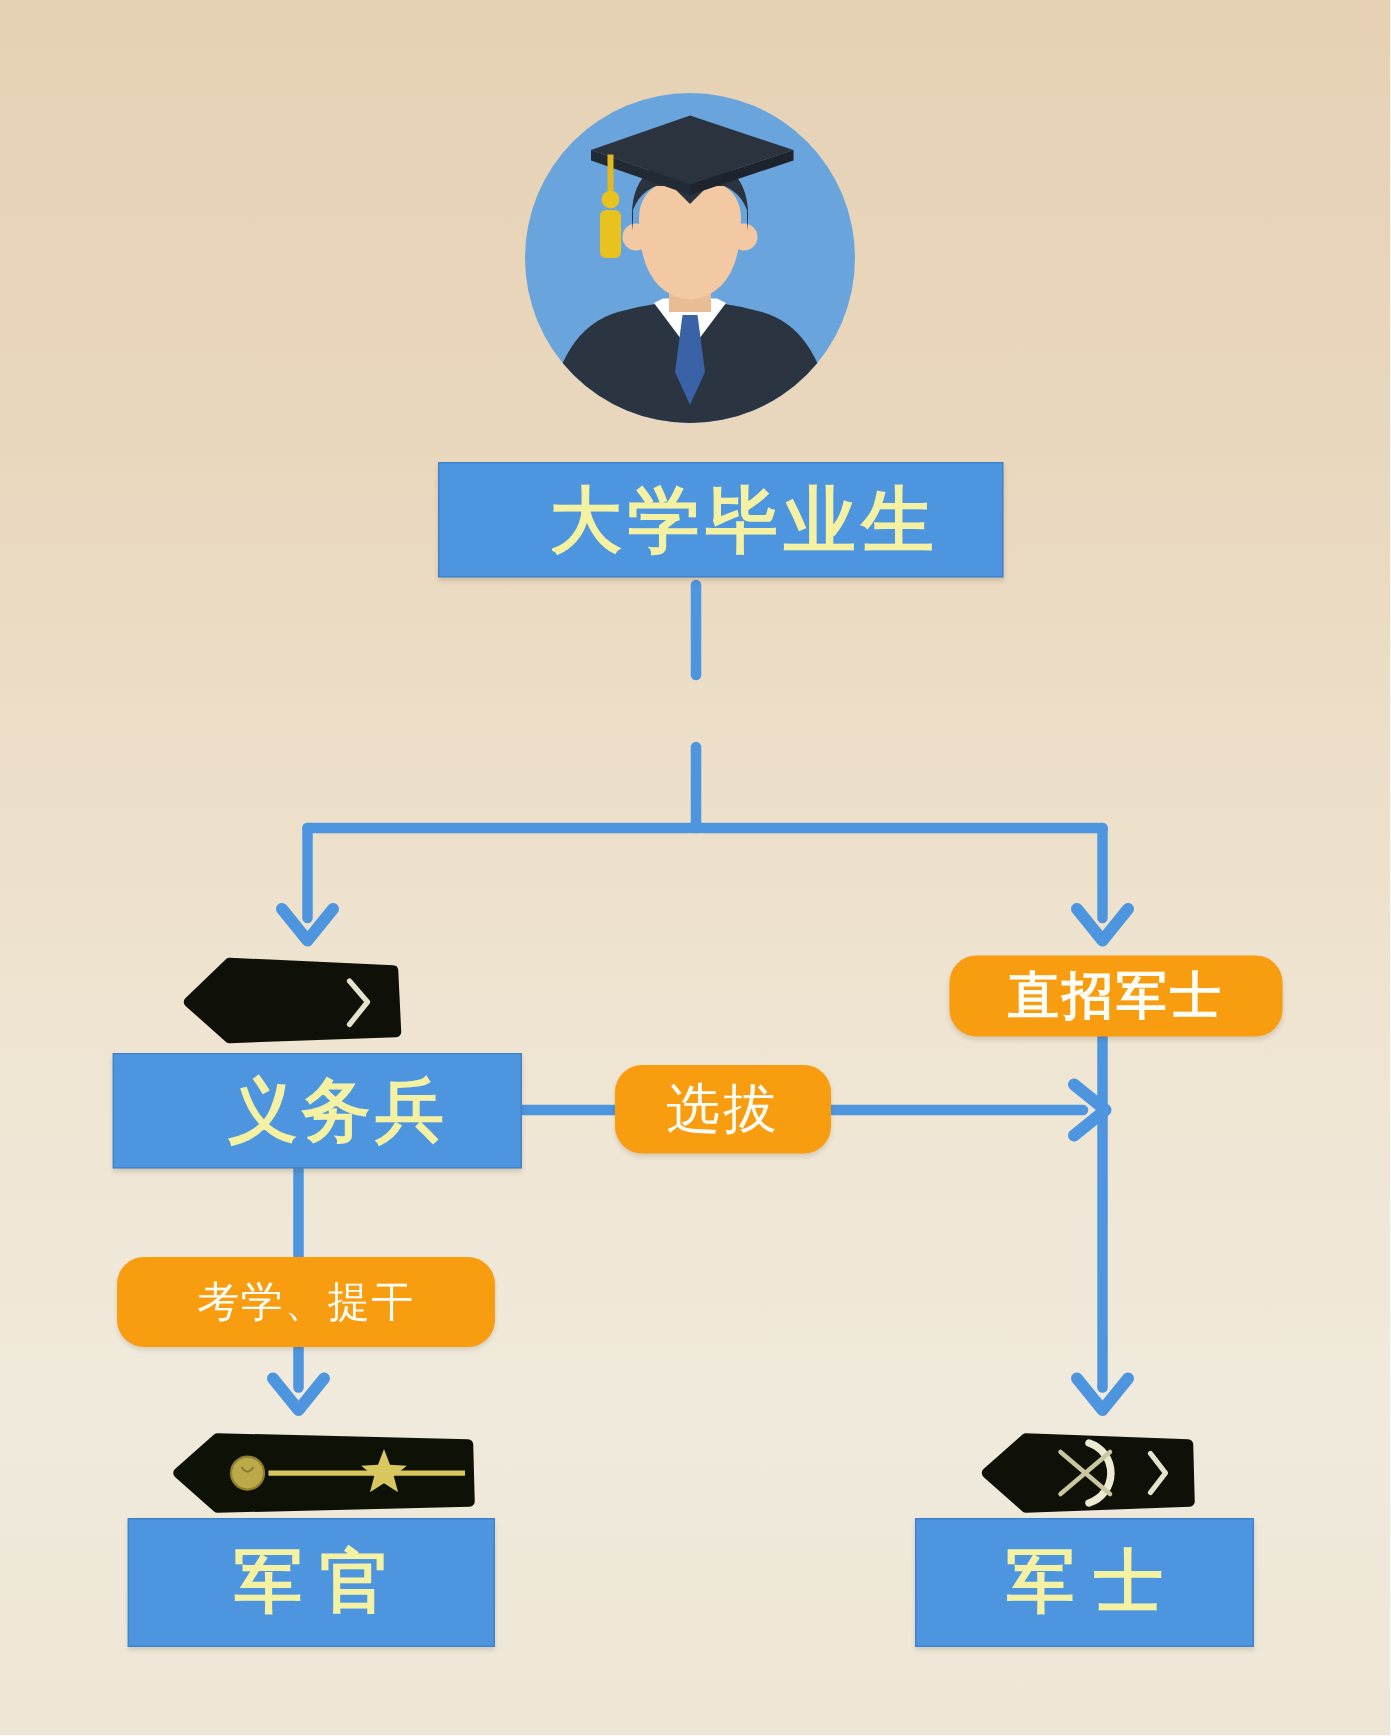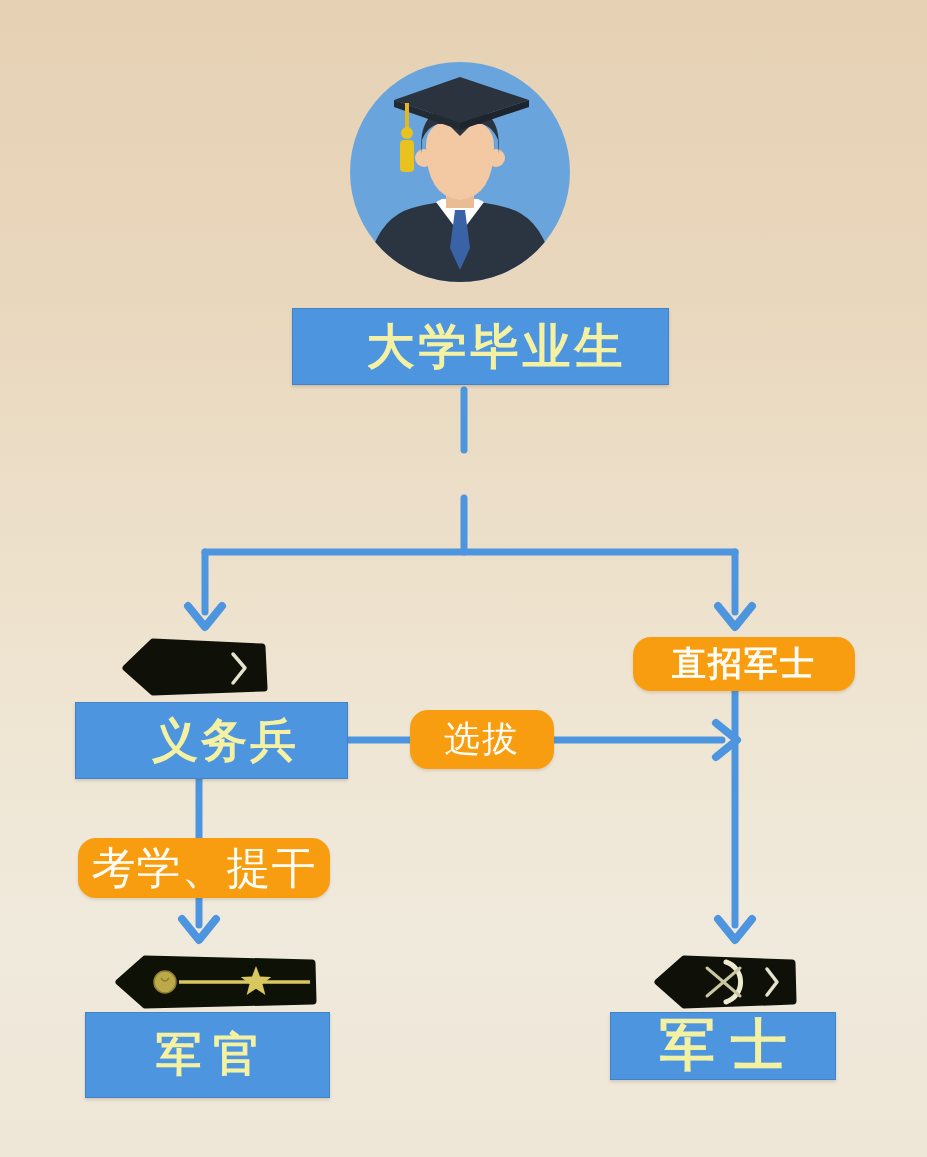--- a/index.html
+++ b/index.html
@@ -29,25 +29,25 @@
   .avatar-wrap{z-index:2;}
   .epaulette{z-index:2;}
   
   #avatar{left:350px;top:62px;width:220px;height:220px;}
   #box-graduate{left:292px;top:308px;width:345px;height:77px;font-size:48px;letter-spacing:4px;padding-left:32px;}
   #pill-enlist{left:352px;top:448px;width:224px;height:54px;font-size:36px;letter-spacing:2px;}
   #epaulette-conscript{left:120px;top:633px;width:150px;height:68px;}
   #box-conscript{left:75px;top:702px;width:245px;height:77px;font-size:46px;letter-spacing:3px;padding-left:28px;}
   #pill-direct{left:633px;top:637px;width:222px;height:54px;font-size:34px;letter-spacing:2px;font-weight:bold;}
   #pill-selection{left:410px;top:710px;width:144px;height:59px;font-size:36px;letter-spacing:2px;}
-  #pill-exam{left:78px;top:838px;width:252px;height:60px;font-size:44px;letter-spacing:1px;}
+  #pill-exam{left:78px;top:838px;width:252px;height:60px;font-size:28px;letter-spacing:1px;}
   #epaulette-officer{left:113px;top:953px;width:207px;height:58px;}
   #box-officer{left:85px;top:1012px;width:245px;height:86px;font-size:46px;font-family:Liberation Serif, serif;}
   #epaulette-sergeant{left:652px;top:953px;width:148px;height:58px;}
-  #box-sergeant{left:610px;top:1012px;width:226px;height:68px;font-size:56px;}
+  #box-sergeant{left:610px;top:1012px;width:226px;height:86px;font-size:46px;}
 </style>
 </head>
 <body>
 
 <div class="canvas">
 
   <svg class="abs lines" width="927" height="1157" viewBox="0 0 927 1157" style="left:0;top:0;">
     <g stroke="#4e95df" stroke-width="7" fill="none" stroke-linecap="round" stroke-linejoin="round">
 
       <path d="M464,390 V450"></path>

